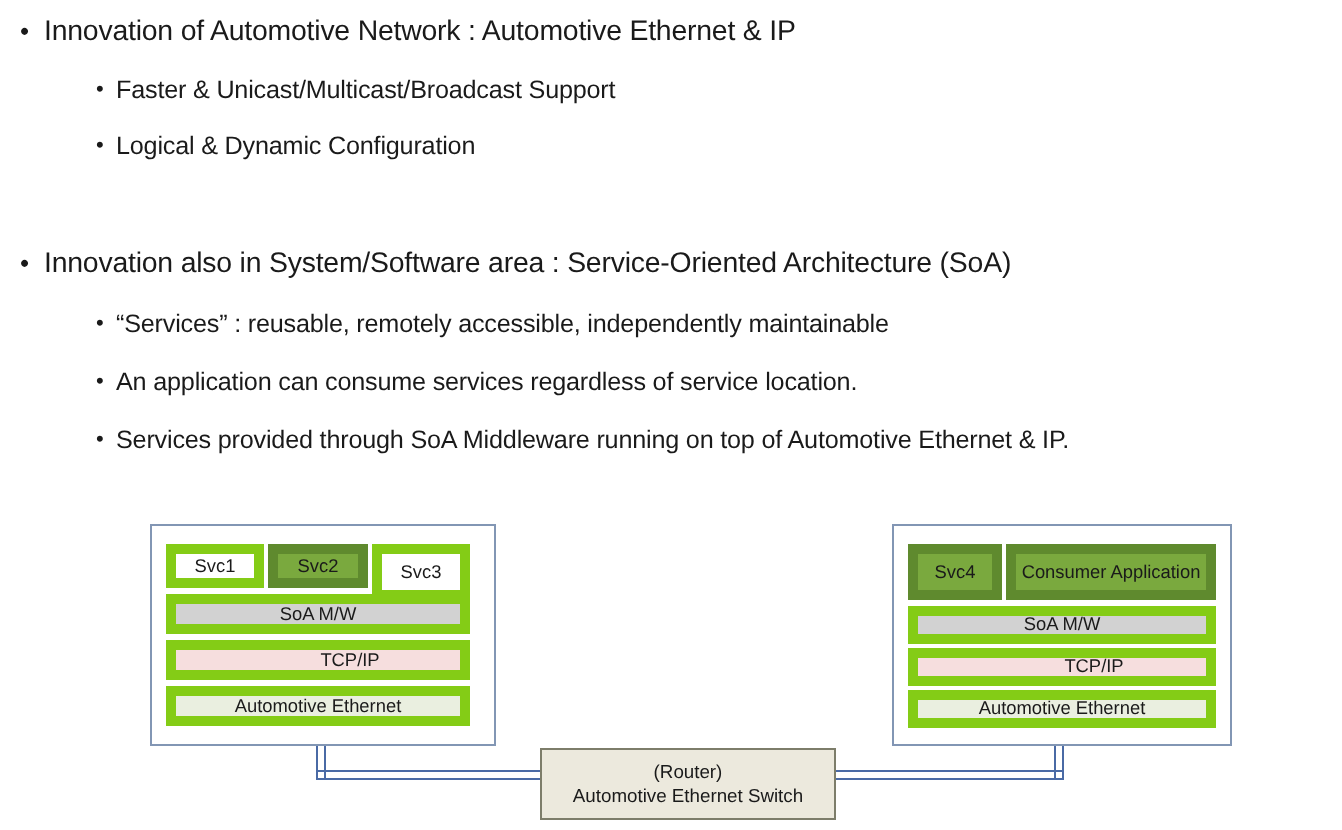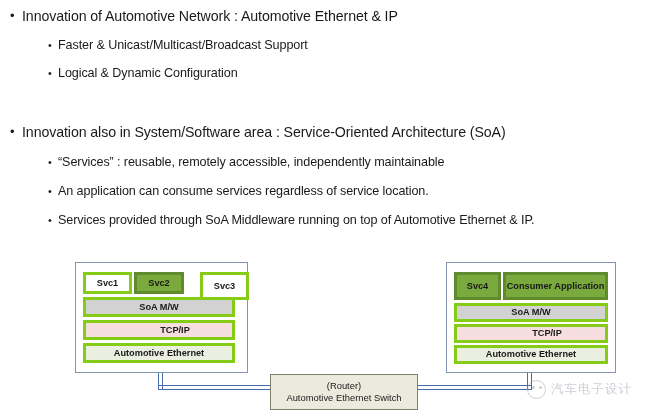--- a/index.html
+++ b/index.html
@@ -24,27 +24,26 @@
   
   .panel{
     position:absolute;
     border:1.2px solid #8296b4;
     background:#ffffff;
     box-sizing:border-box;
   }
   .blk{
     position:absolute;
     box-sizing:border-box;
-    border:3px solid #84cc16;
+    border:5px solid #84cc16;
     display:flex;align-items:center;justify-content:center;
     text-align:center;
     font-size:9.2px;
     color:#1a1a1a;
     line-height:10.5px;
-    font-weight:bold;
   }
   .blk.svc-white{background:#ffffff;}
   .blk.svc-green{background:#7aa93e;border-color:#5f8a2e;color:#1a1a1a;}
   .blk.mw{background:#d2d2d2;}
   .blk.tcp{background:#f6dede;padding-left:32px;}
   .blk.eth{background:#eaefe0;}
 
   .switchbox{
     position:absolute;
     box-sizing:border-box;
@@ -128,21 +127,21 @@
   <div class="wire-h" style="left:415px;top:385px;width:117px;"></div>
   <div class="wire-v" style="left:527px;top:370px;height:20px;"></div>
 
   <div class="panel" style="left:75px;top:262px;width:173px;height:111px;">
     <div class="blk svc-white" style="left:7px;top:9px;width:49px;height:22px;">
       <span>Svc1</span>
     </div>
     <div class="blk svc-green" style="left:58px;top:9px;width:50px;height:22px;">
       <span>Svc2</span>
     </div>
-    <div class="blk svc-white" style="left:110px;top:9px;width:49px;height:28px;margin-left:14px;">
+    <div class="blk svc-white" style="left:110px;top:9px;width:49px;height:28px;">
       <span>Svc3</span>
     </div>
 
     <div class="blk mw" style="left:7px;top:34px;width:152px;height:20px;">
       <span>SoA M/W</span>
     </div>
     <div class="blk tcp" style="left:7px;top:57px;width:152px;height:20px;">
       <span>TCP/IP</span>
     </div>
     <div class="blk eth" style="left:7px;top:80px;width:152px;height:20px;">
@@ -169,18 +168,14 @@
     </div>
   </div>
 
   <div class="switchbox" style="left:270px;top:374px;width:148px;height:36px;">
     <div>
       <div>(Router)</div>
       <div>Automotive Ethernet Switch</div>
     </div>
   </div>
 
-  <div class="watermark" style="left:527px;top:380px;">
-    <span class="wm-logo"></span>
-    <span>汽车电子设计</span>
-  </div>
 
 </div>
 
 </body></html>

